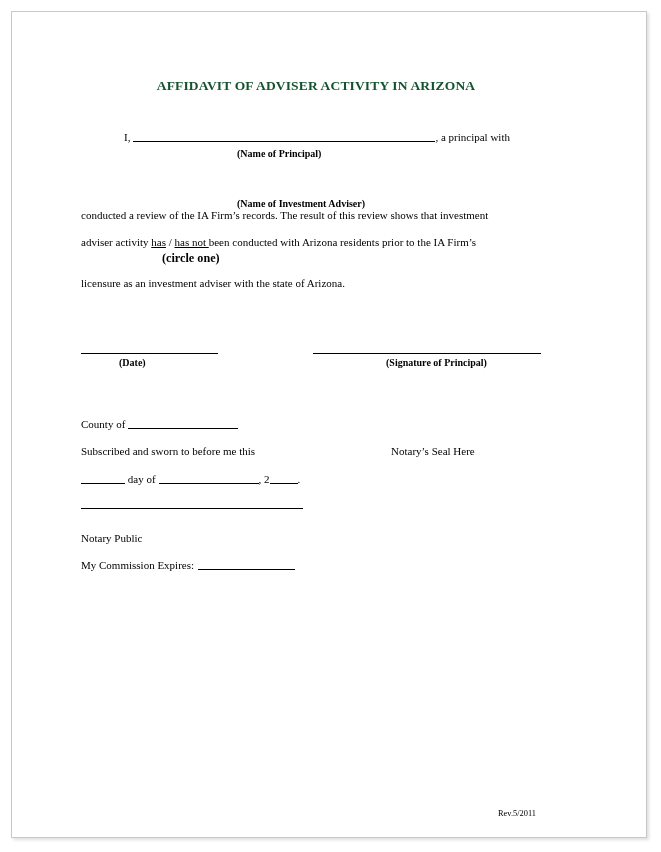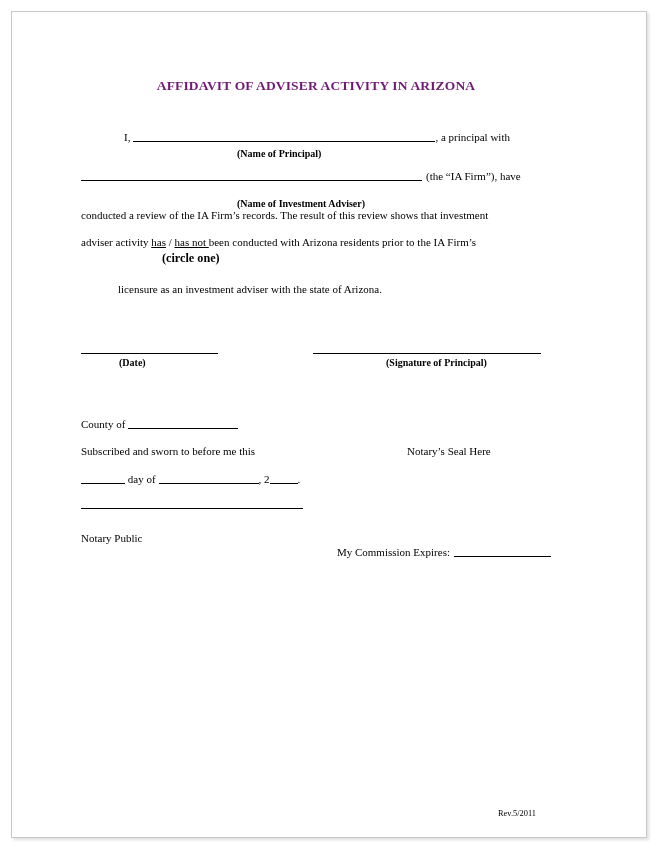--- a/index.html
+++ b/index.html
@@ -37,21 +37,21 @@
 
   .doc-title {
     position: absolute;
     top: 66px;
     left: 0;
     width: 470px;
     text-align: center;
     font-weight: bold;
     font-size: 13.5px;
     letter-spacing: 0.15px;
-    color: #701a75;
+    color: #14532d;
   }
 
   .line {
     position: absolute;
     left: 0;
     width: 470px;
     font-size: 11px;
     color: #000;
     white-space: nowrap;
   }
@@ -95,61 +95,58 @@
 <div class="page">
   <div class="content">
 
     <div class="doc-title">AFFIDAVIT OF ADVISER ACTIVITY IN ARIZONA</div>
 
     <div class="line" style="top:119px;">
       <span style="display:inline-block; width:43px;"></span><span>I,</span><span class="blank" style="width:302px; margin-left:3px;"></span><span>, a principal with</span>
     </div>
     <div class="caption" style="top:136px; left:156px;">(Name of Principal)</div>
 
-    <div class="line" style="top:158px;">
-      <span class="blank" style="width:341px;"></span><span style="display:inline-block; width:4px;"></span><span>(the “IA Firm”), have</span>
-    </div>
     <div class="caption" style="top:175px; left:156px;margin-top:11px;">(Name of Investment Adviser)</div>
 
     <div class="line" style="top:224px;">
       <span>adviser activity</span>
       <span class="ul">has</span>
       <span>/</span>
       <span class="ul">has not</span><span class="ul">&nbsp;</span><span>been conducted with Arizona residents prior to the IA Firm’s</span>
     </div>
 
     <div class="line" style="top:197px;">conducted a review of the IA Firm’s records.    The result of this review shows that investment</div>
 
     <div class="line bold" style="top:239px; left:81px; width:auto; font-size:12.2px;">(circle one)</div>
 
-    <div class="line" style="top:271px;margin-left:37px;">licensure as an investment adviser with the state of Arizona.</div>
+    <div class="line" style="top:265px;">licensure as an investment adviser with the state of Arizona.</div>
 
     <div class="rule" style="top:341px; left:0px; width:137px;"></div>
     <div class="caption" style="top:345px; left:38px;">(Date)</div>
 
     <div class="rule" style="top:341px; left:232px; width:228px;"></div>
     <div class="caption" style="top:345px; left:305px;">(Signature of Principal)</div>
 
 
     <div class="line" style="top:406px;">
       <span>County of</span><span class="blank" style="width:110px; margin-left:3px;"></span>
     </div>
 
     <div class="line" style="top:433px;">Subscribed and sworn to before me this</div>
 
-    <div class="line" style="top:433px; left:310px; width:auto;margin-left:16px;">Notary’s Seal Here</div>
+    <div class="line" style="top:433px; left:310px; width:auto;">Notary’s Seal Here</div>
 
     <div class="line" style="top:461px;">
       <span class="blank" style="width:44px;"></span>
       <span>day of</span><span class="blank" style="width:100px; margin-left:3px;"></span><span>, 2</span><span class="blank" style="width:28px;"></span><span>.</span>
     </div>
 
     <div class="rule" style="top:496px; left:0px; width:222px;"></div>
     <div class="line" style="top:472px;margin-top:48px;">Notary Public</div>
 
-    <div class="line" style="top:534px;text-align:right;">
+    <div class="line" style="top:547px;">
       <span>My Commission Expires:</span><span class="blank" style="width:97px; margin-left:4px;"></span>
     </div>
 
     <div class="footer" style="top:797px; left:417px;">Rev.5/2011</div>
 
   </div>
 </div>
 
 </body></html>

